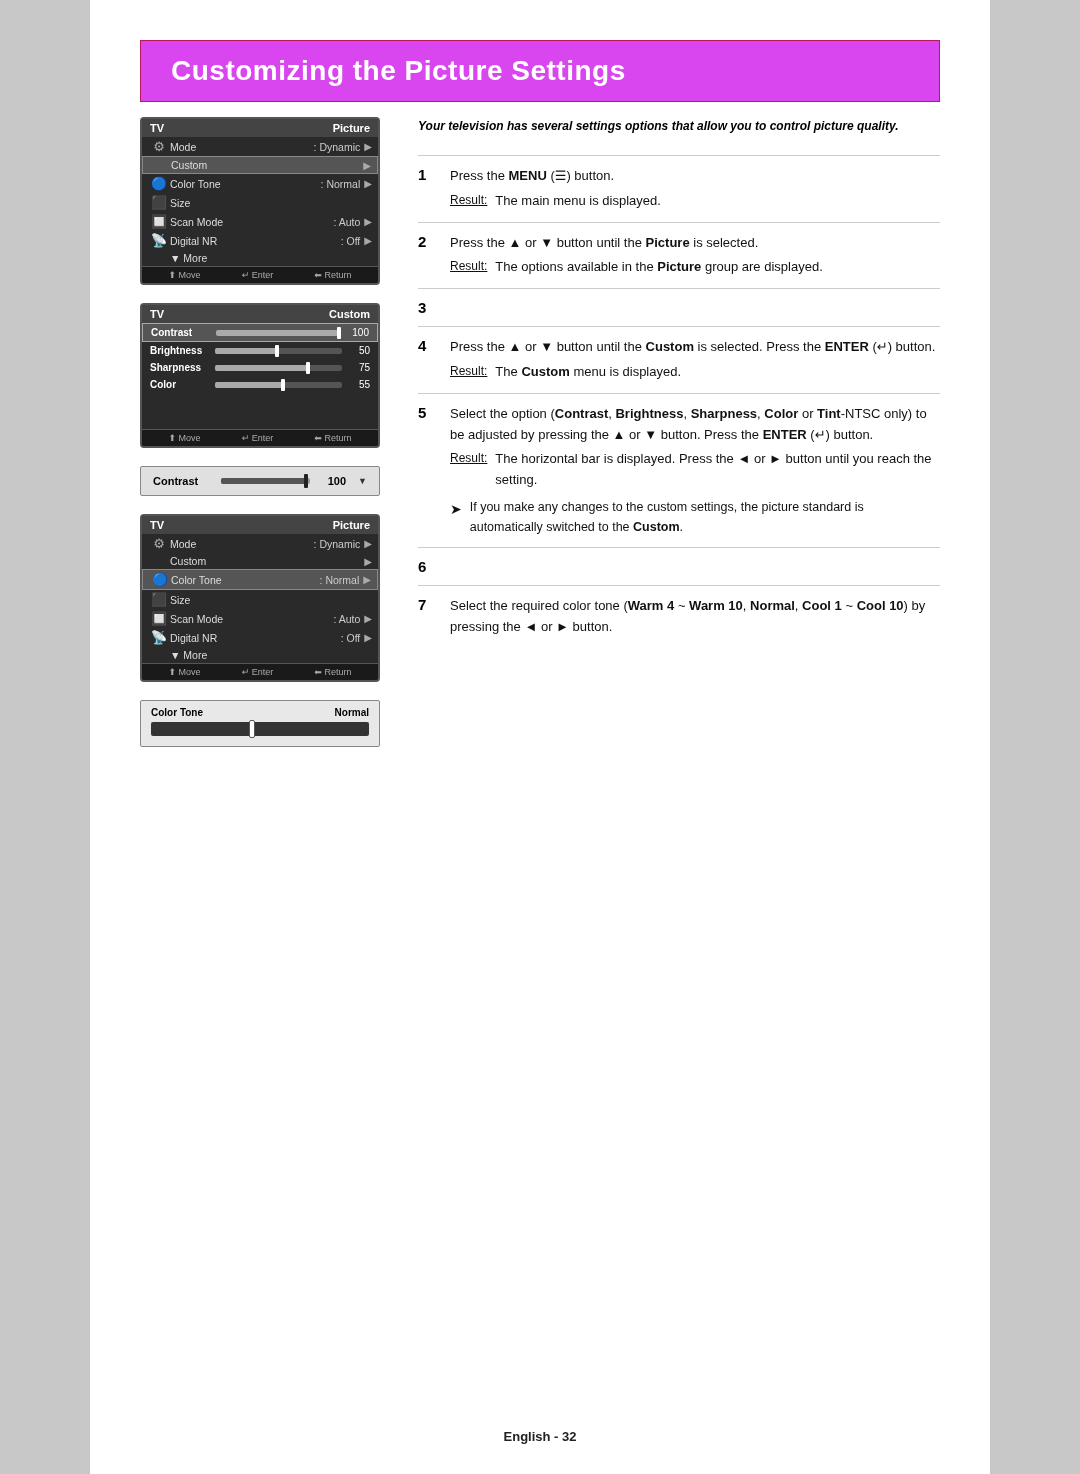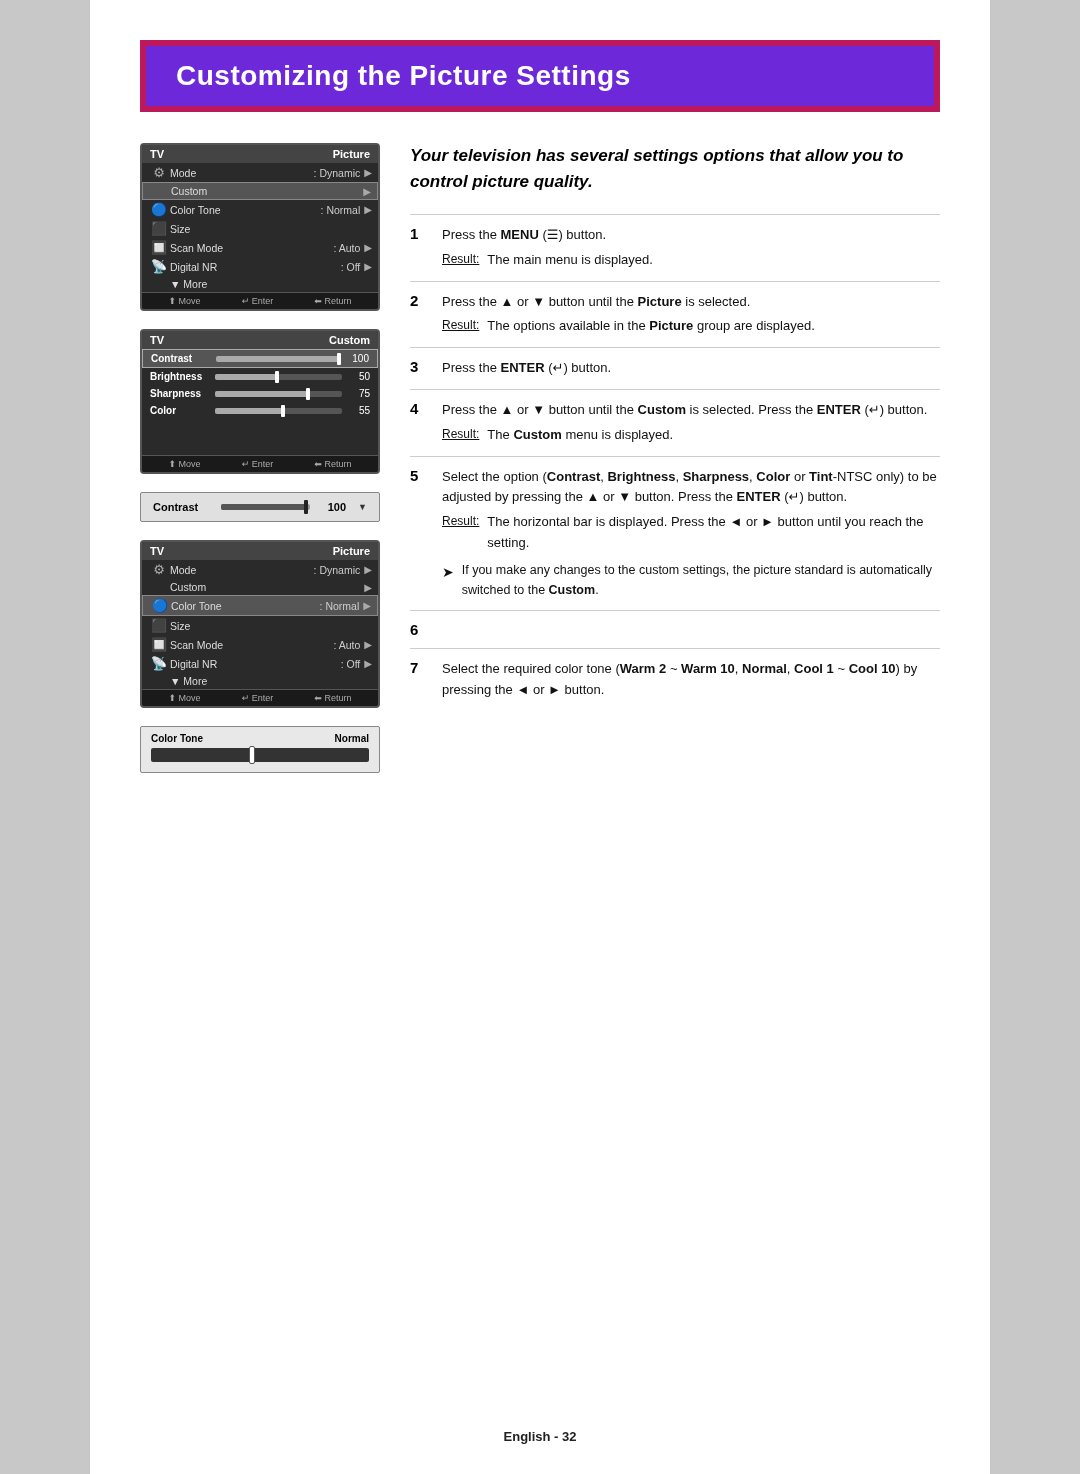--- a/index.html
+++ b/index.html
@@ -14,35 +14,35 @@
     .page {
       background: #ffffff;
       width: 900px;
       min-height: 1474px;
       margin: 0 auto;
       padding: 40px 50px 60px 50px;
       position: relative;
     }
     
     .page-title-box {
-      border: 6px solid #be185d;
-      background: #6d28d9;
+      border: 1px solid #be185d;
+      background: #d946ef;
       padding: 14px 30px;
-      margin-bottom: 31px;
+      margin-bottom: 15px;
     }
     .page-title-box h1 {
       color: #fff;
       font-size: 28px;
       font-weight: bold;
       letter-spacing: 0.5px;
     }
     
     .main-layout {
       display: flex;
-      gap: 30px;
+      gap: 38px;
       align-items: flex-start;
     }
     
     .left-col {
       width: 240px;
       flex-shrink: 0;
       display: flex;
       flex-direction: column;
       gap: 18px;
     }
@@ -247,21 +247,21 @@
     }
 
     
     .right-col {
       flex: 1;
       display: flex;
       flex-direction: column;
       gap: 0;
     }
     .intro-text {
-      font-size: 17px;
+      font-size: 12px;
       font-style: italic;
       font-weight: bold;
       margin-bottom: 20px;
       line-height: 1.5;
     }
     .steps-list {
       list-style: none;
       padding: 0;
     }
     .step-item {
@@ -525,23 +525,20 @@
             <span>Press the ▲ or ▼ button until the <b>Picture</b> is selected.</span>
             <div class="result-line">
               <span class="result-label">Result:</span>
               <span>The options available in the <b>Picture</b> group are displayed.</span>
             </div>
           </div>
         </li>
 
         <li class="step-item">
           <span class="step-num">3</span>
-          <div class="step-content">
-            <span>Press the <b>ENTER</b> (↵) button.</span>
-          </div>
         </li>
 
         <li class="step-item">
           <span class="step-num">4</span>
           <div class="step-content">
             <span>Press the ▲ or ▼ button until the <b>Custom</b> is selected. Press the <b>ENTER</b> (↵) button.</span>
             <div class="result-line">
               <span class="result-label">Result:</span>
               <span>The <b>Custom</b> menu is displayed.</span>
             </div>
@@ -563,21 +560,21 @@
           </div>
         </li>
 
         <li class="step-item">
           <span class="step-num">6</span>
         </li>
 
         <li class="step-item">
           <span class="step-num">7</span>
           <div class="step-content">
-            <span>Select the required color tone (<b>Warm 2</b> ~ <b>Warm 10</b>, <b>Normal</b>, <b>Cool 1</b> ~ <b>Cool 10</b>) by pressing the ◄ or ► button.</span>
+            <span>Select the required color tone (<b>Warm 4</b> ~ <b>Warm 10</b>, <b>Normal</b>, <b>Cool 1</b> ~ <b>Cool 10</b>) by pressing the ◄ or ► button.</span>
           </div>
         </li>
 
       </ol>
     </div>
 
   </div>
 
   <div class="page-footer">
     <span>English - 32</span>

